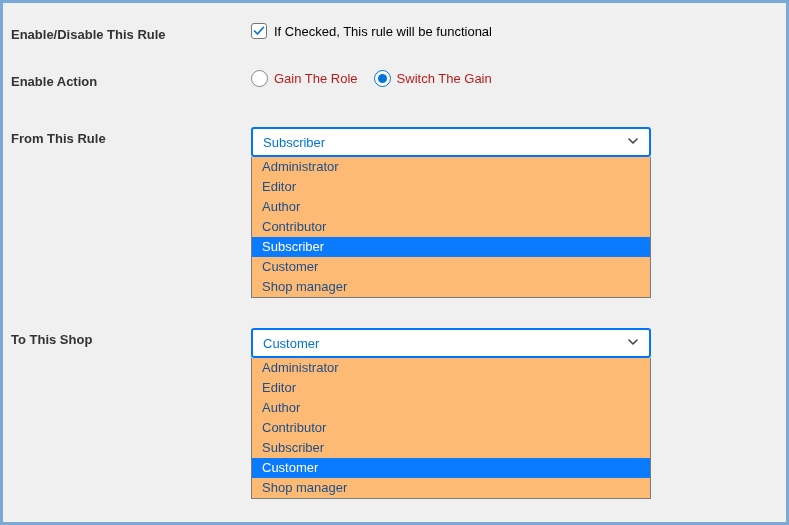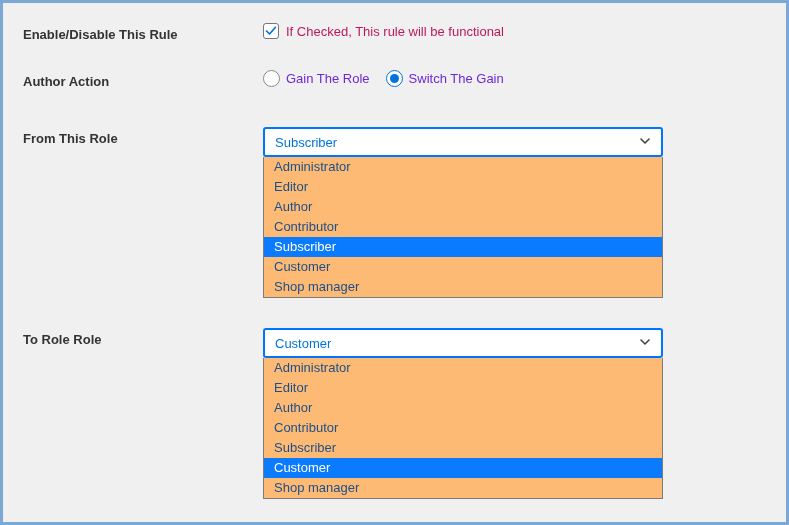--- a/index.html
+++ b/index.html
@@ -8,42 +8,42 @@
     padding: 0;
     font-family: -apple-system, BlinkMacSystemFont, "Segoe UI", Arial, sans-serif;
     font-size: 13px;
     background: #fff;
   }
   .frame {
     width: 789px;
     height: 525px;
     border: 3px solid #7aa9d6;
     background: #f0f0f0;
-    padding: 20px 20px 20px 20px;
+    padding: 20px 20px 20px 8px;
   }
   .row {
     display: flex;
     align-items: flex-start;
     margin-bottom: 28px;
   }
   .label-col {
     width: 240px;
     flex-shrink: 0;
     padding-top: 4px;
     color: #333;
     font-weight: 600;
   }
   .control-col {
     flex: 1;
   }
   .checkbox-wrap {
     display: flex;
     align-items: center;
     gap: 7px;
-    color: #be185d;
+    color: #000000;
   }
   .checkbox {
     width: 16px;
     height: 16px;
     border: 1px solid #767676;
     border-radius: 3px;
     background: #fff;
     display: inline-flex;
     align-items: center;
     justify-content: center;
@@ -76,21 +76,21 @@
     border: 1.5px solid #888;
   }
   .radio .dot {
     width: 9px;
     height: 9px;
     border-radius: 50%;
     background: #0073dd;
     display: none;
   }
   .radio.selected .dot { display: block; }
-  .radio-label { color: #6d28d9; }
+  .radio-label { color: #b91c1c; }
 
   .select-box {
     width: 400px;
     height: 30px;
     border: 2px solid #0074ff;
     border-radius: 3px;
     background: #fff;
     display: flex;
     align-items: center;
     justify-content: space-between;
@@ -136,37 +136,37 @@
           <svg viewBox="0 0 16 16">
               <path d="M2 8 L6 12 L14 3" stroke="#0073dd" stroke-width="2.2" fill="none" stroke-linecap="round" stroke-linejoin="round"></path>
             </svg>
         </span>
         <span>If Checked, This rule will be functional</span>
       </div>
     </div>
   </div>
 
   <div class="row" style="margin-bottom:38px;">
-    <div class="label-col">Author Action</div>
+    <div class="label-col">Enable Action</div>
     <div class="control-col radio-group">
       <div class="radio-option">
         <span class="radio radio-unchecked"></span>
         <span class="radio-label">Gain The Role</span>
       </div>
       <div class="radio-option">
         <span class="radio selected">
             <span class="dot"></span>
           </span>
         <span class="radio-label">Switch The Gain</span>
       </div>
     </div>
   </div>
 
   <div class="row role-block" style="margin-bottom:30px;">
-    <div class="label-col">From This Role</div>
+    <div class="label-col">From This Rule</div>
     <div class="control-col">
       <div class="select-box">
         <span>Subscriber</span>
         <span class="chev">
           <svg width="12" height="12" viewBox="0 0 12 12">
               <path d="M2 4 L6 8 L10 4" stroke="#444" stroke-width="1.6" fill="none" stroke-linecap="round" stroke-linejoin="round"></path>
             </svg>
         </span>
       </div>
       <div class="listbox" id="from-listbox">
@@ -175,21 +175,21 @@
           <div class="option">Author</div>
           <div class="option">Contributor</div>
           <div class="option selected">Subscriber</div>
           <div class="option">Customer</div>
           <div class="option">Shop manager</div>
         </div>
     </div>
   </div>
 
   <div class="row role-block" style="margin-bottom:0;">
-    <div class="label-col">To Role Role</div>
+    <div class="label-col">To This Shop</div>
     <div class="control-col">
       <div class="select-box">
         <span>Customer</span>
         <span class="chev">
           <svg width="12" height="12" viewBox="0 0 12 12">
               <path d="M2 4 L6 8 L10 4" stroke="#444" stroke-width="1.6" fill="none" stroke-linecap="round" stroke-linejoin="round"></path>
             </svg>
         </span>
       </div>
       <div class="listbox" id="to-listbox">

